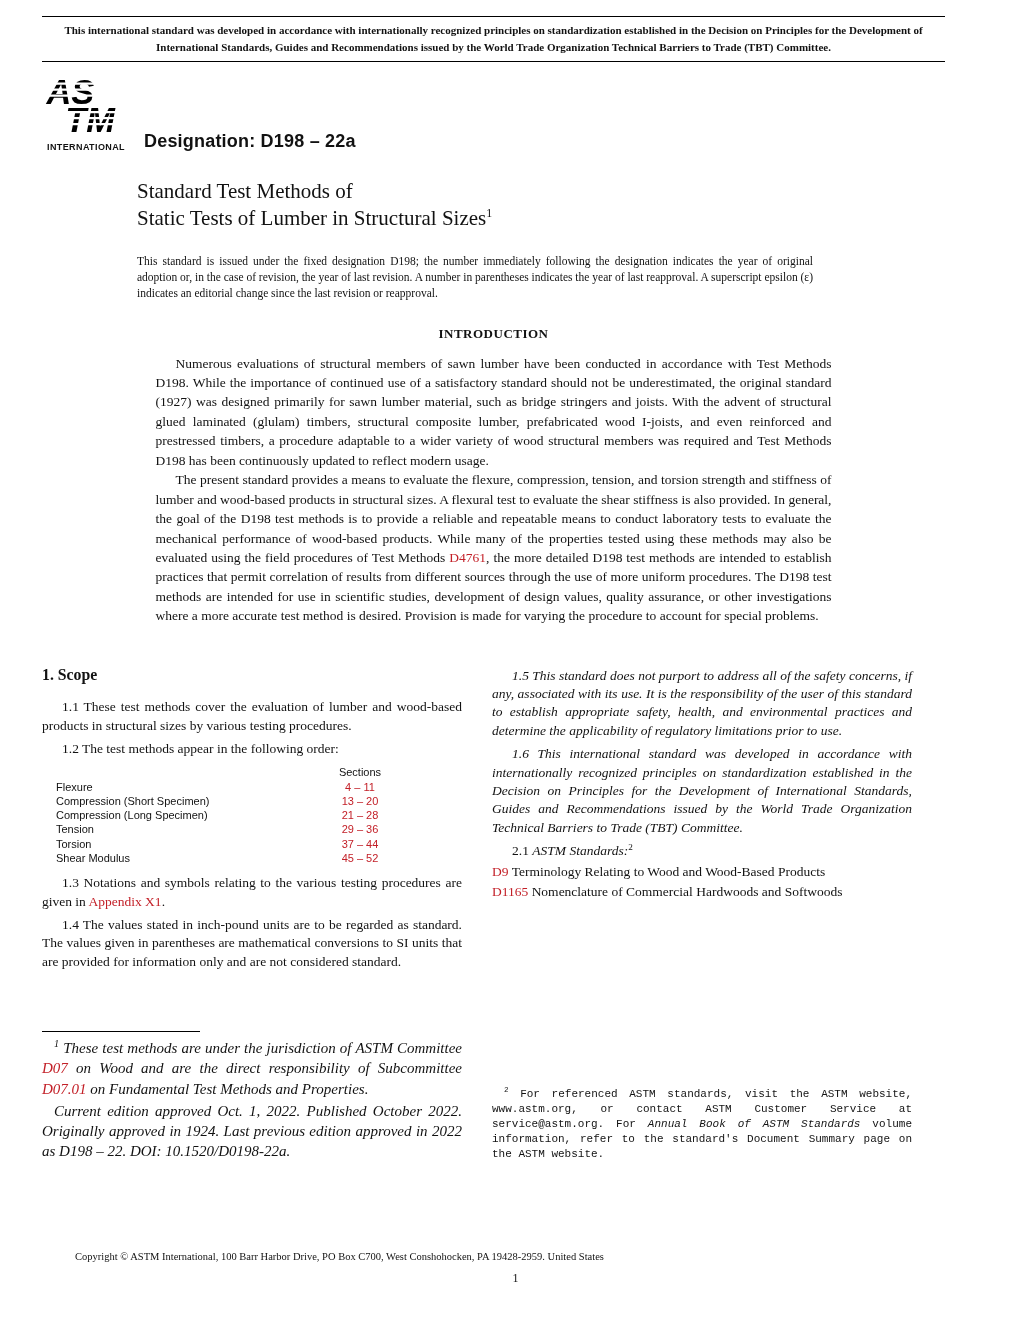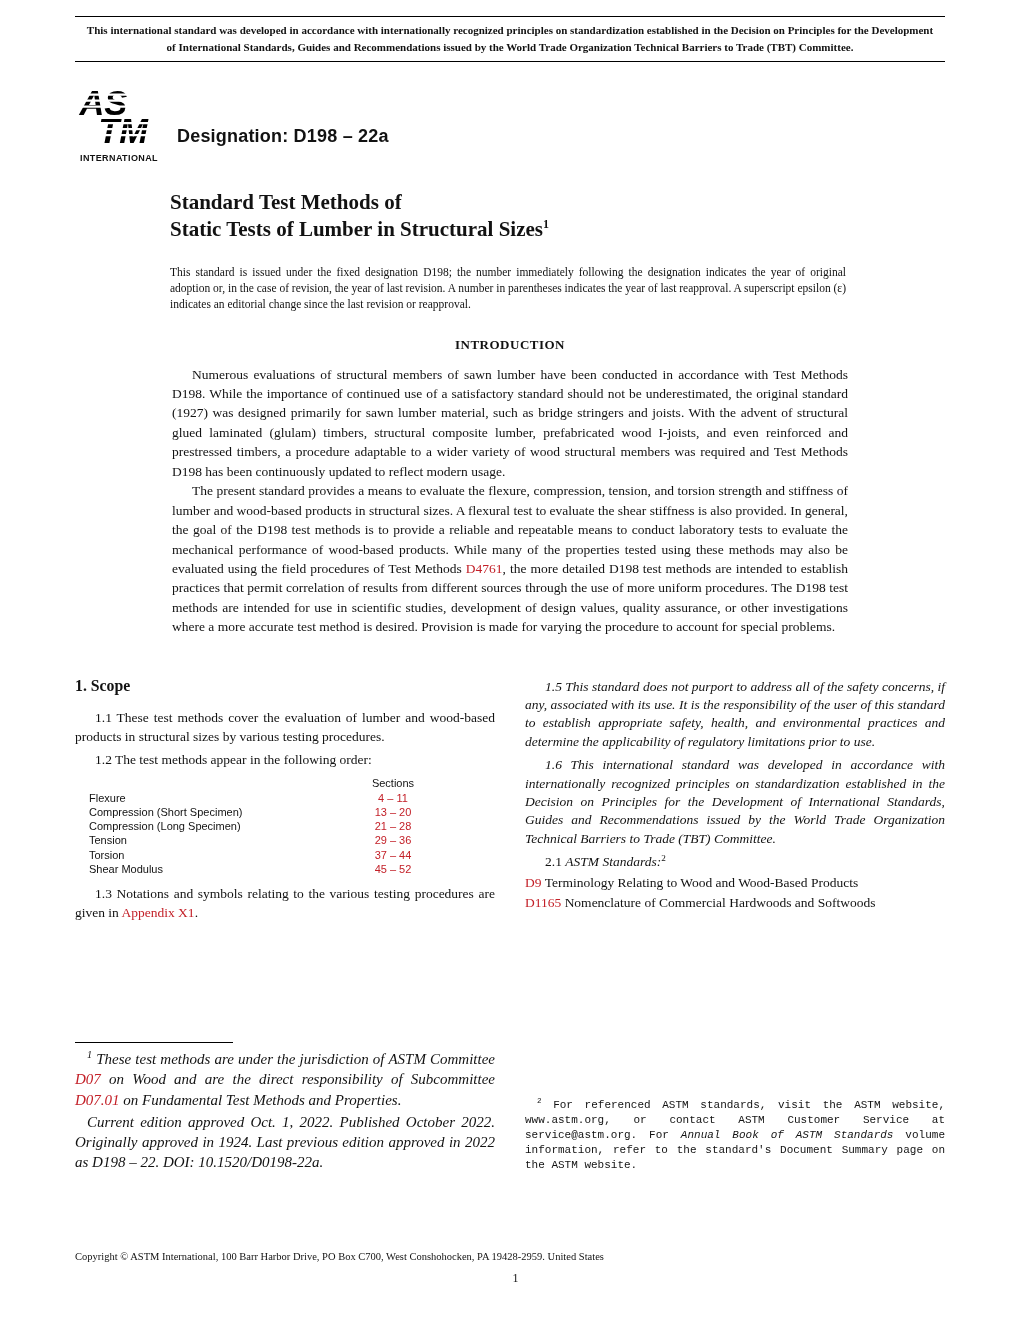--- a/index.html
+++ b/index.html
@@ -6,42 +6,42 @@
     --red:#c32028;
     --ink:#121212;
   }
   *{margin:0;padding:0;box-sizing:border-box;}
   html,body{background:#ffffff;}
   body{font-family:"Liberation Serif", serif;color:var(--ink);}
   .page{
     position:relative;
     width:1020px;height:1320px;
     margin:0 auto;background:#fff;
-    padding:16px 75px 0 75px;
+    padding:16px 75px 0 42px;
     overflow:hidden;
   }
   hr.rule{border:none;border-top:1.5px solid #000;}
   .top-notice{
     font-size:11px;line-height:1.5;text-align:center;
     font-weight:bold;padding:5px 6px 6px 6px;
   }
   
-  .masthead{display:flex;align-items:center;margin-top:25px;}
+  .masthead{display:flex;align-items:flex-end;margin-top:14px;}
   .logo{width:88px;text-align:center;}
   .logo-sub{
     font-family:"Liberation Sans",sans-serif;font-weight:bold;
     font-size:9px;letter-spacing:.4px;margin-top:2px;
   }
   .designation{
     font-family:"Liberation Sans",sans-serif;font-weight:bold;
     font-size:18px;margin:22px 0 0 14px;letter-spacing:.2px;
   }
   
   .title-block{margin:26px 0 0 95px;}
-  .doc-title{font-size:21px;font-weight:bold;line-height:1.3;}
+  .doc-title{font-size:21px;font-weight:normal;line-height:1.3;}
   .doc-title sup{font-size:12px;}
   .issuance{
     margin-top:20px;width:676px;font-size:11.5px;line-height:1.42;
     text-align:justify;
   }
   
   .introduction{margin-top:24px;}
   .intro-heading{
     text-align:center;font-size:13px;font-weight:bold;letter-spacing:.5px;
   }
@@ -158,20 +158,21 @@
           <span>Torsion</span>
           <span class="st-val">37 – 44</span>
         </div>
         <div class="st-row">
           <span>Shear Modulus</span>
           <span class="st-val">45 – 52</span>
         </div>
       </div>
 
       <p class="para"><span>1.3  Notations and symbols relating to the various testing procedures are given in </span><a class="xref">Appendix X1</a><span>.</span></p>
+      <p class="para">1.4  The values stated in inch-pound units are to be regarded as standard. The values given in parentheses are mathematical conversions to SI units that are provided for information only and are not considered standard.</p>
 
       <div class="footnote-block">
         <hr class="fn-rule">
         <p><sup>1</sup><span> These test methods are under the jurisdiction of ASTM Committee </span><a class="xref">D07</a><span> on Wood and are the direct responsibility of Subcommittee </span><a class="xref">D07.01</a><span> on Fundamental Test Methods and Properties.</span></p>
         <p>Current edition approved Oct. 1, 2022. Published October 2022. Originally approved in 1924. Last previous edition approved in 2022 as D198 – 22. DOI: 10.1520/D0198-22a.</p>
       </div>
     </div>
 
     <div class="col">
       <p class="para em">1.5  This standard does not purport to address all of the safety concerns, if any, associated with its use. It is the responsibility of the user of this standard to establish appropriate safety, health, and environmental practices and determine the applicability of regulatory limitations prior to use.</p>

